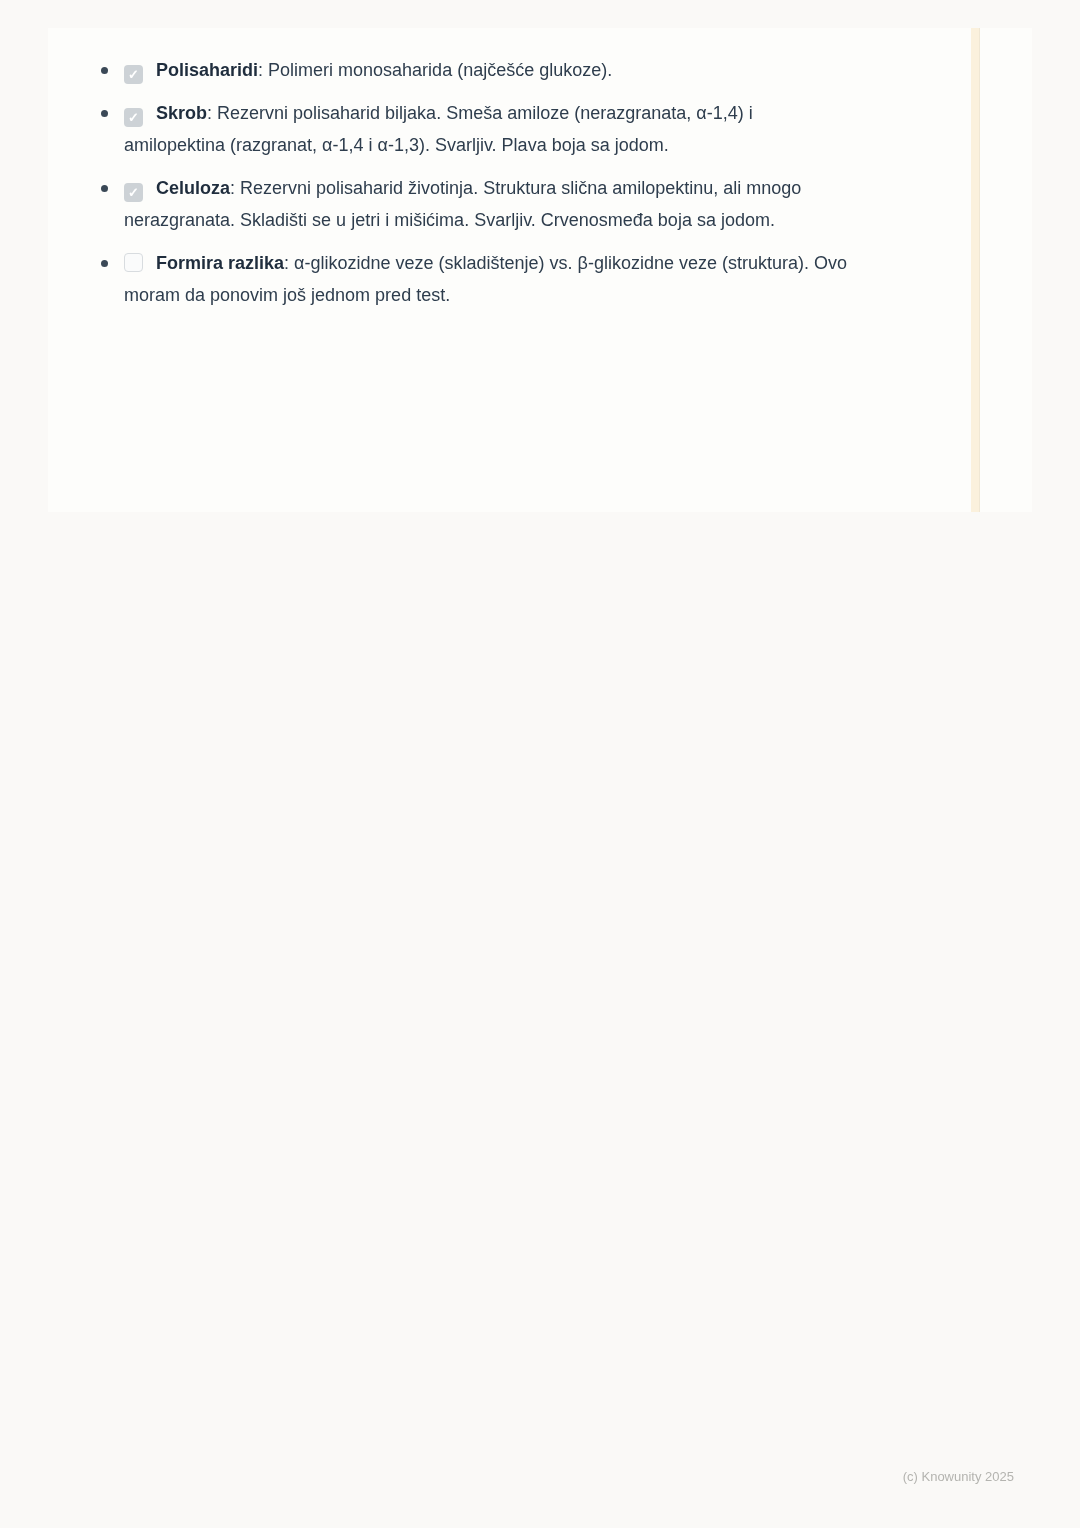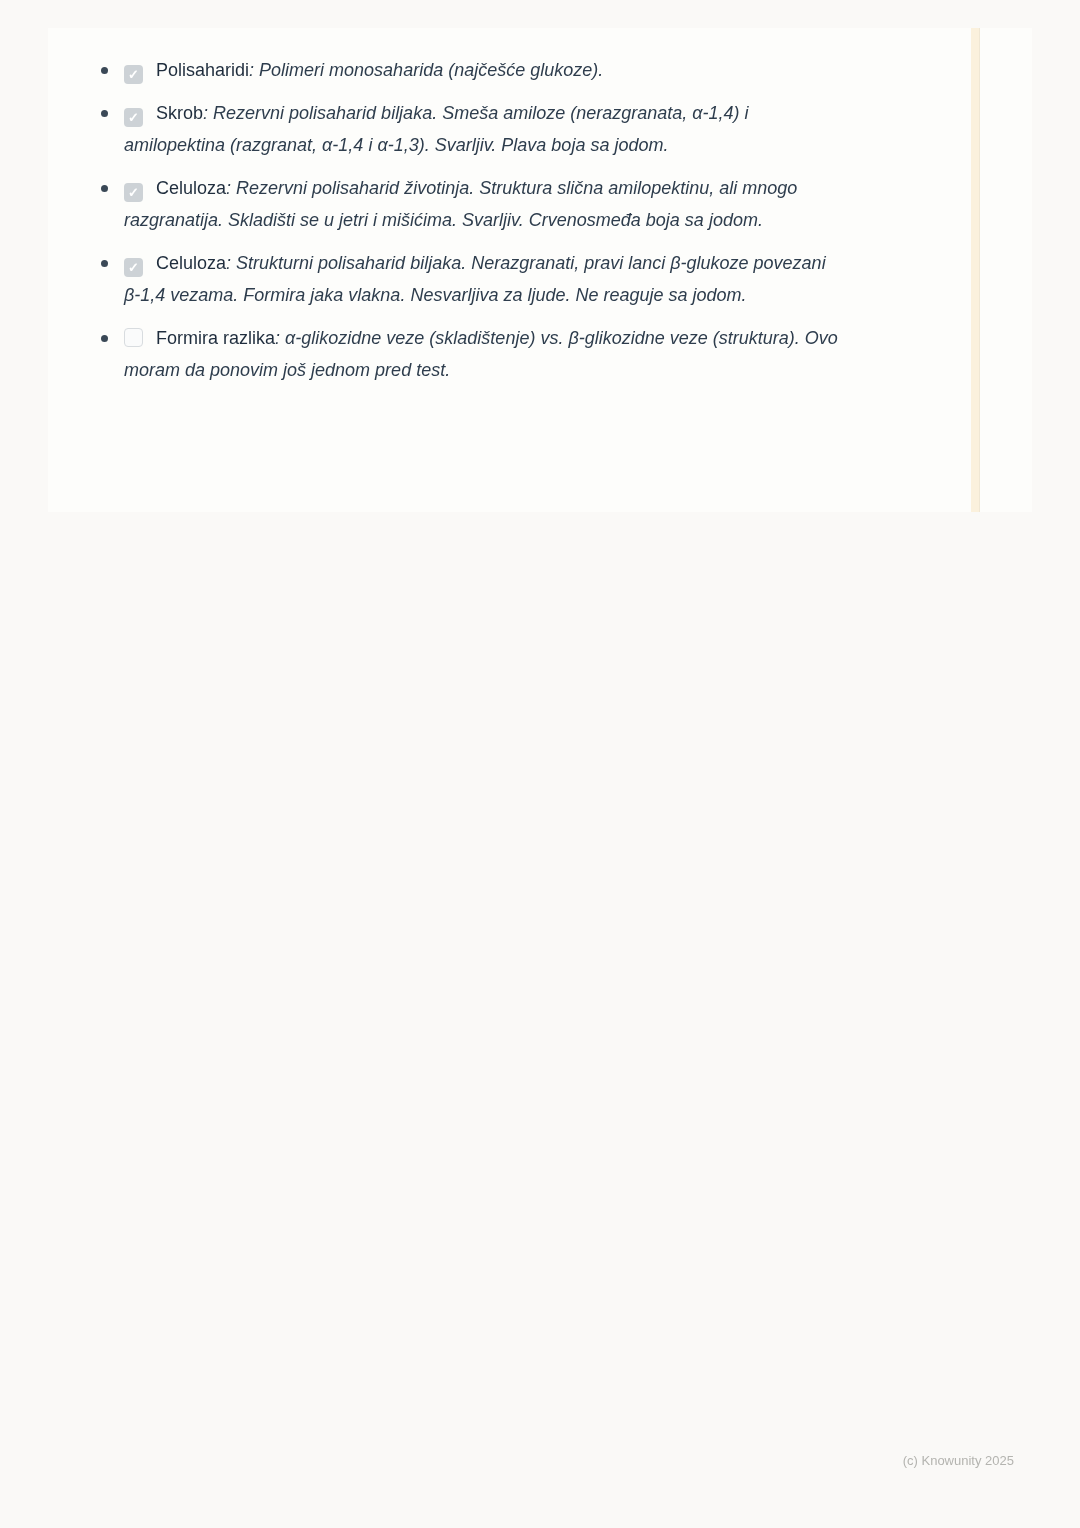--- a/index.html
+++ b/index.html
@@ -68,27 +68,27 @@
     text-align: center;
     line-height: 19px;
     font-size: 13px;
     color: #ffffff;
     font-weight: 700;
     user-select: none;
   }
   .checkbox.checked { background: #cdd2d6; }
   .checkbox.unchecked { background: #fafbfb; border: 1px solid #d8dcdf; }
 
-  .term { font-weight: 400; color: #1f2d3d; }
-  .itext { color: #2e3d4d; font-style: italic; }
+  .term { font-weight: 700; color: #1f2d3d; }
+  .itext { color: #2e3d4d; }
 
   .page-footer {
     position: absolute;
     right: 66px;
-    bottom: 60px;
+    bottom: 44px;
     font-size: 13px;
     color: #b4b4b0;
   }
 </style>
 </head>
 <body>
 
 <div class="note-card">
   <div class="highlight-stripe"></div>
 
@@ -96,26 +96,23 @@
 
     <li class="check-item">
       <span class="bullet"></span><span class="checkbox checked">✓</span><span class="term">Polisaharidi</span><span class="itext">: Polimeri monosaharida (najčešće glukoze).</span>
     </li>
 
     <li class="check-item">
       <span class="bullet"></span><span class="checkbox checked">✓</span><span class="term">Skrob</span><span class="itext">: Rezervni polisaharid biljaka. Smeša amiloze (nerazgranata, α-1,4) i amilopektina (razgranat, α-1,4 i α-1,3). Svarljiv. Plava boja sa jodom.</span>
     </li>
 
     <li class="check-item">
-      <span class="bullet"></span><span class="checkbox checked">✓</span><span class="term">Celuloza</span><span class="itext">: Rezervni polisaharid životinja. Struktura slična amilopektinu, ali mnogo razgranatija. Skladišti se u jetri i mišićima. Svarljiv. Crvenosmeđa boja sa jodom.</span>
+      <span class="bullet"></span><span class="checkbox checked">✓</span><span class="term">Celuloza</span><span class="itext">: Rezervni polisaharid životinja. Struktura slična amilopektinu, ali mnogo nerazgranata. Skladišti se u jetri i mišićima. Svarljiv. Crvenosmeđa boja sa jodom.</span>
     </li>
 
-    <li class="check-item">
-      <span class="bullet"></span><span class="checkbox checked">✓</span><span class="term">Celuloza</span><span class="itext">: Strukturni polisaharid biljaka. Nerazgranati, pravi lanci β-glukoze povezani β-1,4 vezama. Formira jaka vlakna. Nesvarljiva za ljude. Ne reaguje sa jodom.</span>
-    </li>
 
     <li class="check-item">
       <span class="bullet"></span><span class="checkbox unchecked"></span><span class="term">Formira razlika</span><span class="itext">: α-glikozidne veze (skladištenje) vs. β-glikozidne veze (struktura). Ovo moram da ponovim još jednom pred test.</span>
     </li>
 
   </ul>
 </div>
 
 <div class="page-footer">(c) Knowunity 2025</div>
 

